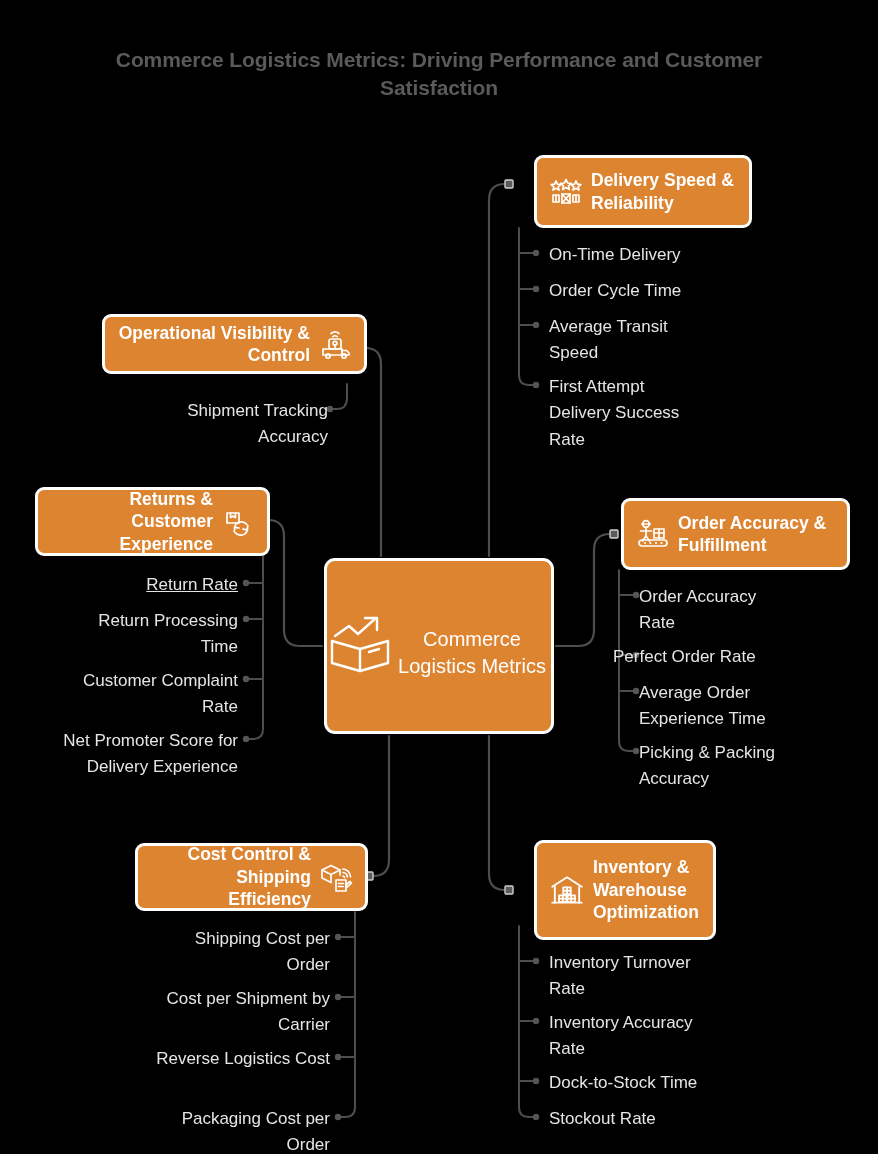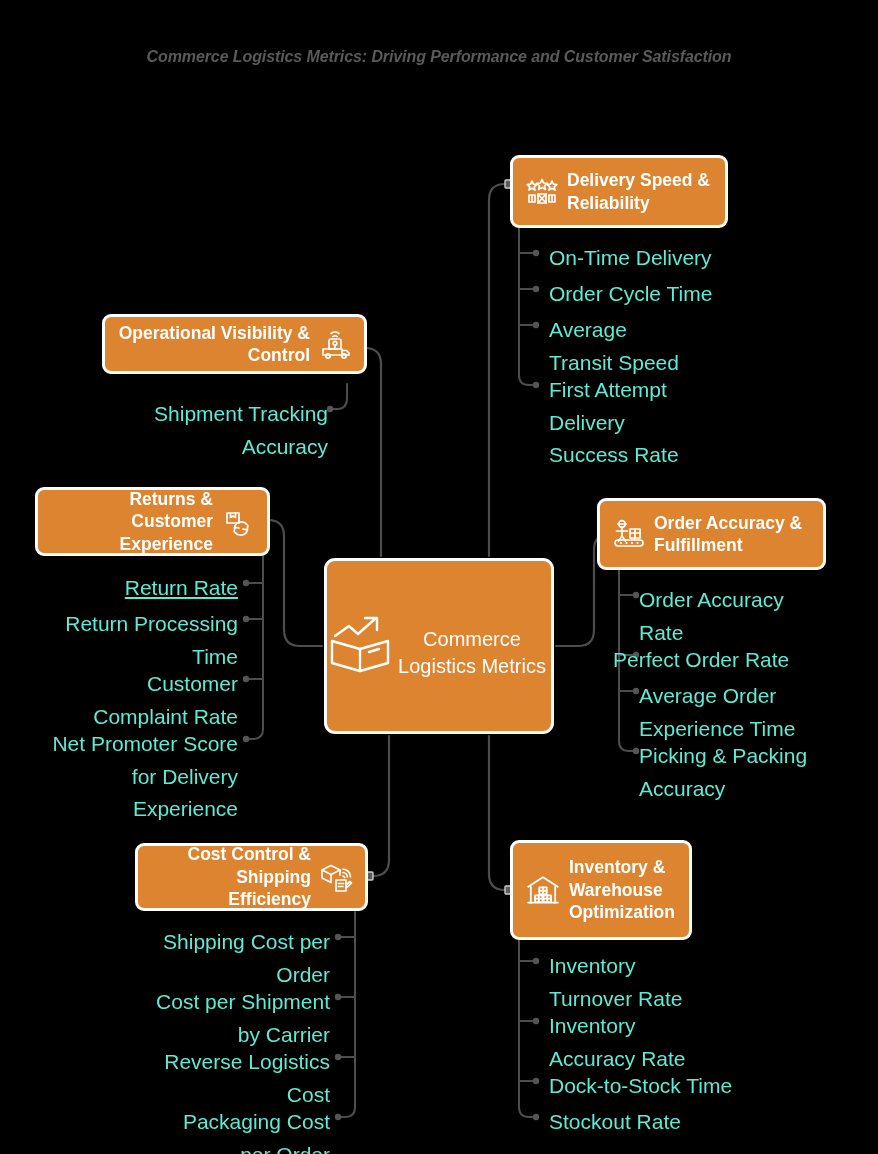--- a/index.html
+++ b/index.html
@@ -8,61 +8,60 @@
     width:878px; height:1154px;
     font-family:"Liberation Sans", sans-serif;
     position:relative; overflow:hidden;
   }
   #canvas { position:absolute; inset:0; width:878px; height:1154px; }
   #wires { position:absolute; left:0; top:0; width:878px; height:1154px; pointer-events:none; }
 
   .title {
     position:absolute; left:60px; top:46px; width:758px;
     text-align:center; color:#5a5a5a;
-    font-size:16px; font-weight:bold; line-height:1.35;
+    font-size:21px; font-weight:bold; line-height:1.35;
     letter-spacing:-0.1px;
-    font-style:italic;
   }
 
   .node {
     position:absolute;
     background:#dd8431;
     border:3px solid #ffffff;
     border-radius:9px;
     display:flex; align-items:center;
     color:#fff;
     padding:6px 12px;
     z-index:3;
   }
   .node .nlabel {
     font-size:17.5px; font-weight:bold; line-height:1.28;
     color:#fff;
   }
-  .node.right-node { flex-direction:row; }
+  .node.right-node { flex-direction:row;margin-left:24px; }
   .node.right-node .nlabel { text-align:left; margin-left:8px; }
   .node.left-node { flex-direction:row-reverse; }
   .node.left-node .nlabel { text-align:right; margin-right:8px; }
 
   .node .nicon { flex:0 0 auto; display:flex; align-items:center; justify-content:center; }
   .node .nicon svg { display:block; }
 
   .center-node {
     position:absolute; left:324px; top:558px; width:230px; height:176px;
     background:#dd8431; border:3px solid #fff; border-radius:11px;
     display:flex; flex-direction:row; align-items:center; justify-content:center;
     z-index:4;
   }
   .center-node .clabel {
     color:#fff; font-size:20px; font-weight:normal; text-align:center;
     line-height:1.33; margin-top:14px;
   }
 
   .leaf {
     position:absolute;
-    color:#5eead4; font-size:21px; line-height:1.55;
+    color:#e5e5e5; font-size:17px; line-height:1.55;
     font-weight:normal;
     z-index:2;
   }
   .leaf.lr { text-align:left; }
   .leaf.ll { text-align:right; }
 </style>
 </head>
 <body>
 
 <div id="canvas">

